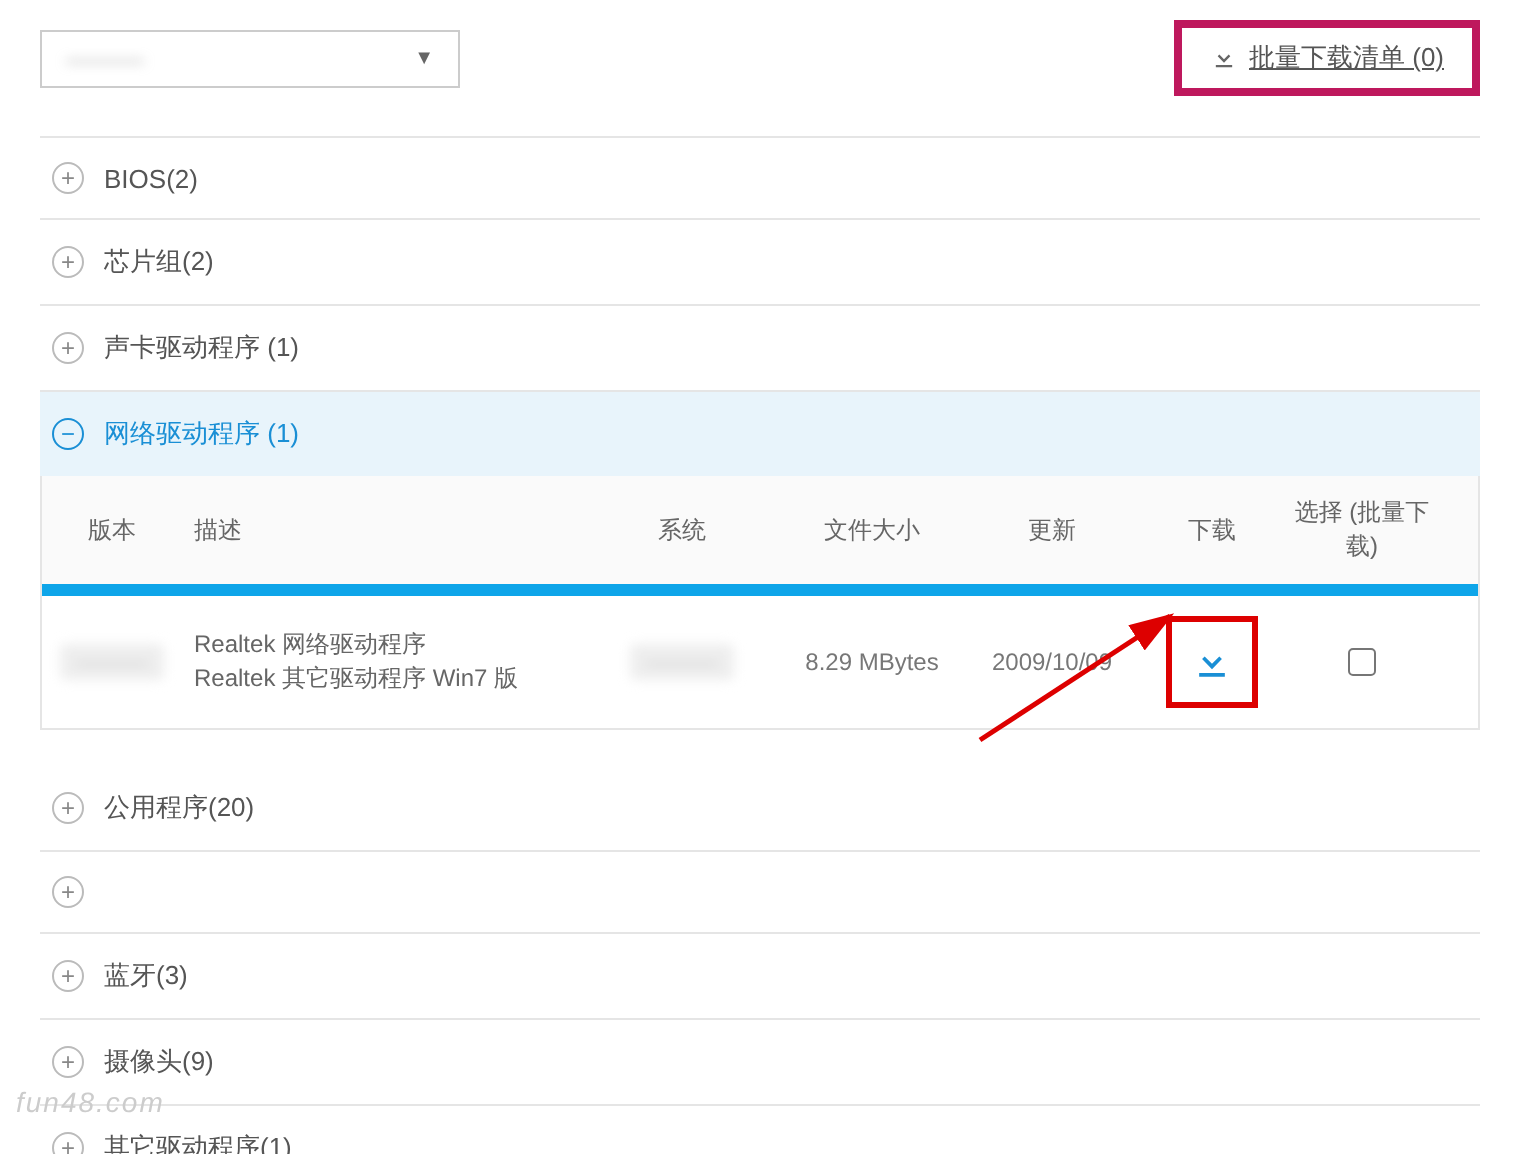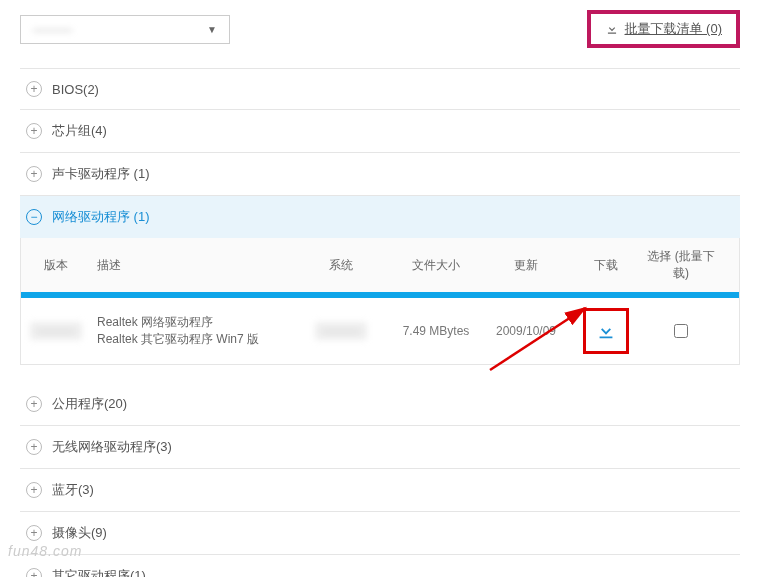--- a/index.html
+++ b/index.html
@@ -54,21 +54,21 @@
       <span>批量下载清单 (0)</span>
     </button>
   </div>
 
   <div class="cat-row">
     <span class="icon">+</span>
     <span class="label">BIOS(2)</span>
   </div>
   <div class="cat-row">
     <span class="icon">+</span>
-    <span class="label">芯片组(4)</span>
+    <span class="label">芯片组(2)</span>
   </div>
   <div class="cat-row">
     <span class="icon">+</span>
     <span class="label">声卡驱动程序 (1)</span>
   </div>
   <div class="cat-row active">
     <span class="icon">−</span>
     <span class="label">网络驱动程序 (1)</span>
   </div>
 
@@ -88,42 +88,41 @@
         </div>
       <div class="td col-desc">
         <div class="desc-lines">
           <div>Realtek 网络驱动程序</div>
           <div>Realtek 其它驱动程序 Win7 版</div>
         </div>
       </div>
       <div class="td col-sys">
           <span class="blur2">———</span>
         </div>
-      <div class="td col-size">7.49 MBytes</div>
+      <div class="td col-size">8.29 MBytes</div>
       <div class="td col-upd">2009/10/09</div>
       <div class="td col-dl">
         <div class="dl-box">
           <svg viewBox="0 0 24 24">
               <path d="M12 3v10l-4-4-1.4 1.4L12 16l5.4-5.6L16 9l-4 4V3zM5 18h14v2H5z"></path>
             </svg>
         </div>
       </div>
       <div class="td col-sel">
         <input type="checkbox" style="">
       </div>
     </div>
   </div>
 
   <div class="cat-row" style="border-top:none;margin-top:18px;">
     <span class="icon">+</span>
     <span class="label">公用程序(20)</span>
   </div>
   <div class="cat-row">
     <span class="icon">+</span>
-    <span class="label">无线网络驱动程序(3)</span>
   </div>
   <div class="cat-row">
     <span class="icon">+</span>
     <span class="label">蓝牙(3)</span>
   </div>
   <div class="cat-row">
     <span class="icon">+</span>
     <span class="label">摄像头(9)</span>
   </div>
   <div class="cat-row">

